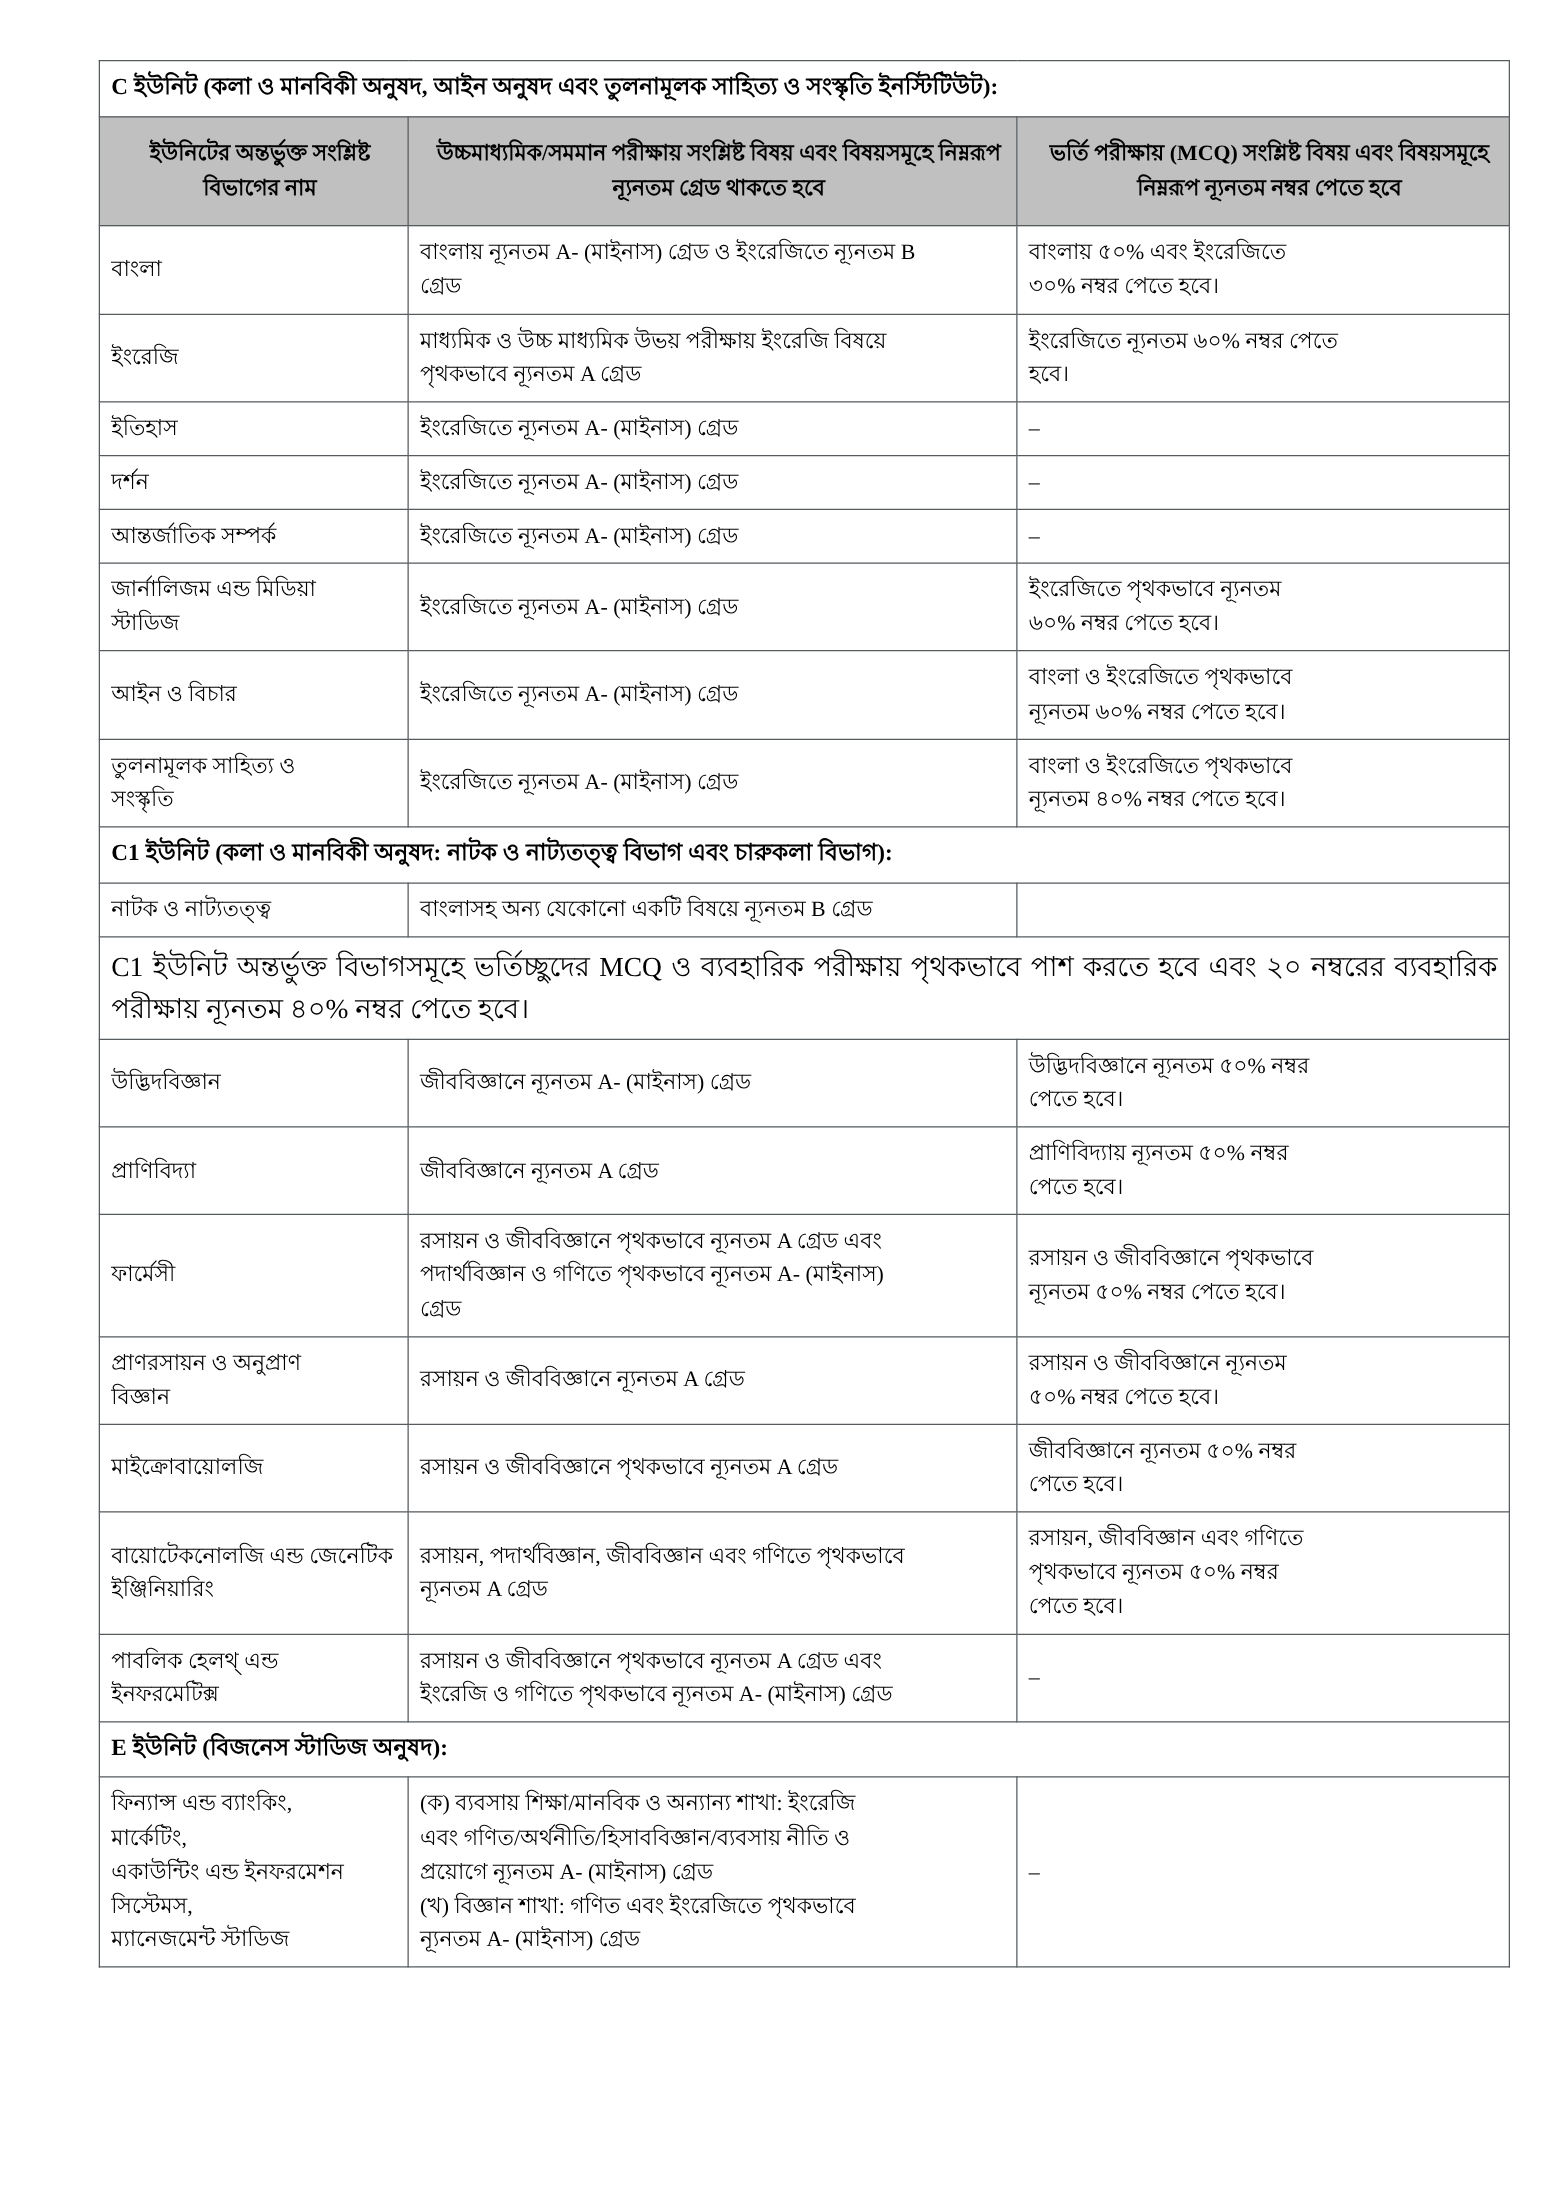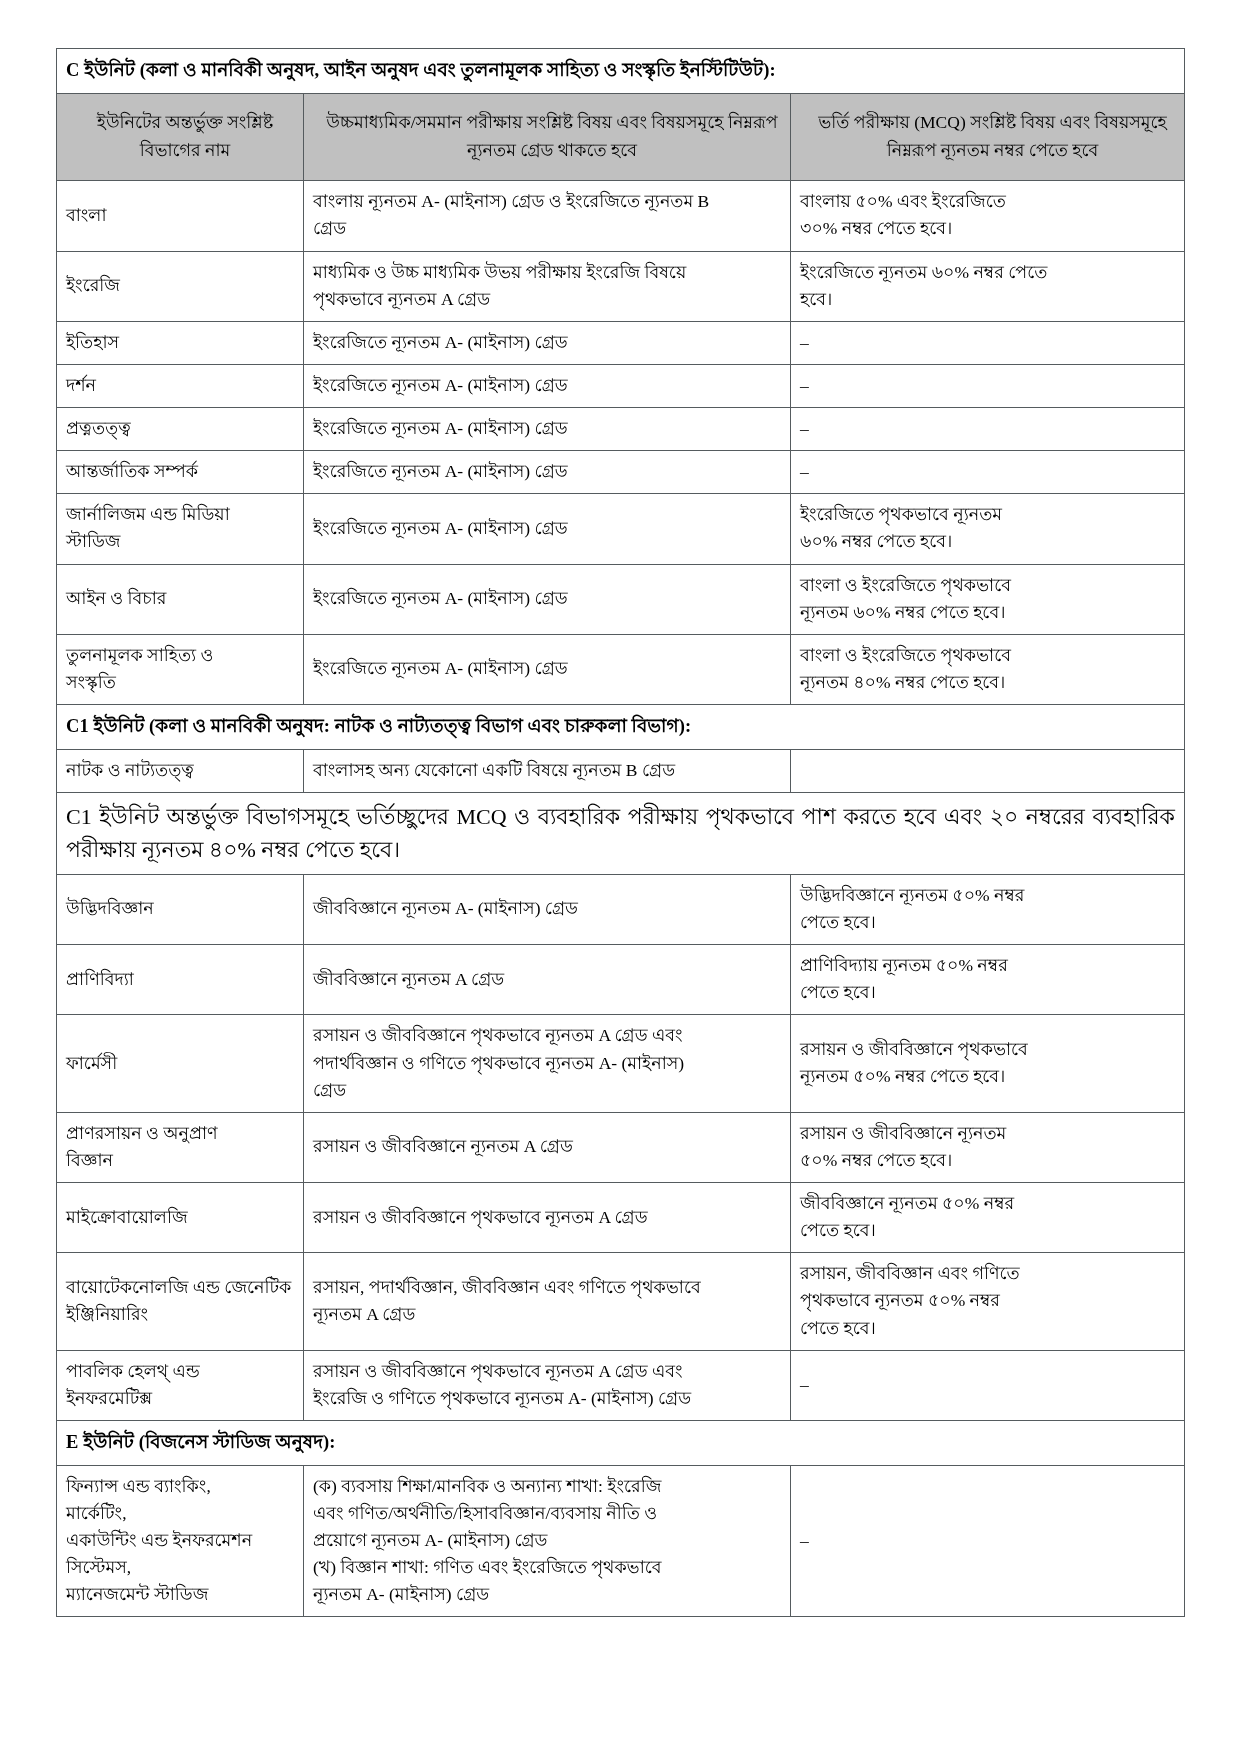--- a/index.html
+++ b/index.html
@@ -22,20 +22,21 @@
     box-sizing: border-box;
     padding: 48px 56px 0 56px;
   }
 
   table.doc-table {
     width: 1128px;
     border-collapse: collapse;
     table-layout: fixed;
     font-size: 17.5px;
     line-height: 1.55;
+    margin-left: 23px;
   }
 
   table.doc-table td {
     border: 1.2px solid #555b5e;
     padding: 7px 9px 8px 9px;
     vertical-align: middle;
     word-wrap: break-word;
     overflow-wrap: break-word;
   }
 
@@ -50,21 +51,21 @@
     font-size: 18.5px;
     padding: 11px 10px 12px 10px;
     vertical-align: middle;
     letter-spacing: 0.1px;
   }
 
   
   tr.head-row td {
     background: #c0c0c0;
     text-align: center;
-    font-weight: normal;
+    font-weight: bold;
     font-size: 17.5px;
     padding: 14px 4px 16px 14px;
     line-height: 1.62;
   }
 
   td.dept-cell {
     text-align: left;
   }
   td.req-cell {
     text-align: justify;
@@ -151,25 +152,20 @@
         <td class="req-cell">ইংরেজিতে ন্যূনতম A- (মাইনাস) গ্রেড</td>
         <td class="mcq-cell">–</td>
       </tr>
 
       <tr>
         <td class="dept-cell">দর্শন</td>
         <td class="req-cell">ইংরেজিতে ন্যূনতম A- (মাইনাস) গ্রেড</td>
         <td class="mcq-cell">–</td>
       </tr>
 
-      <tr>
-        <td class="dept-cell">প্রত্নতত্ত্ব</td>
-        <td class="req-cell">ইংরেজিতে ন্যূনতম A- (মাইনাস) গ্রেড</td>
-        <td class="mcq-cell">–</td>
-      </tr>
 
       <tr>
         <td class="dept-cell">আন্তর্জাতিক সম্পর্ক</td>
         <td class="req-cell">ইংরেজিতে ন্যূনতম A- (মাইনাস) গ্রেড</td>
         <td class="mcq-cell">–</td>
       </tr>
 
       <tr>
         <td class="dept-cell">
           <span class="line">জার্নালিজম এন্ড মিডিয়া</span>

